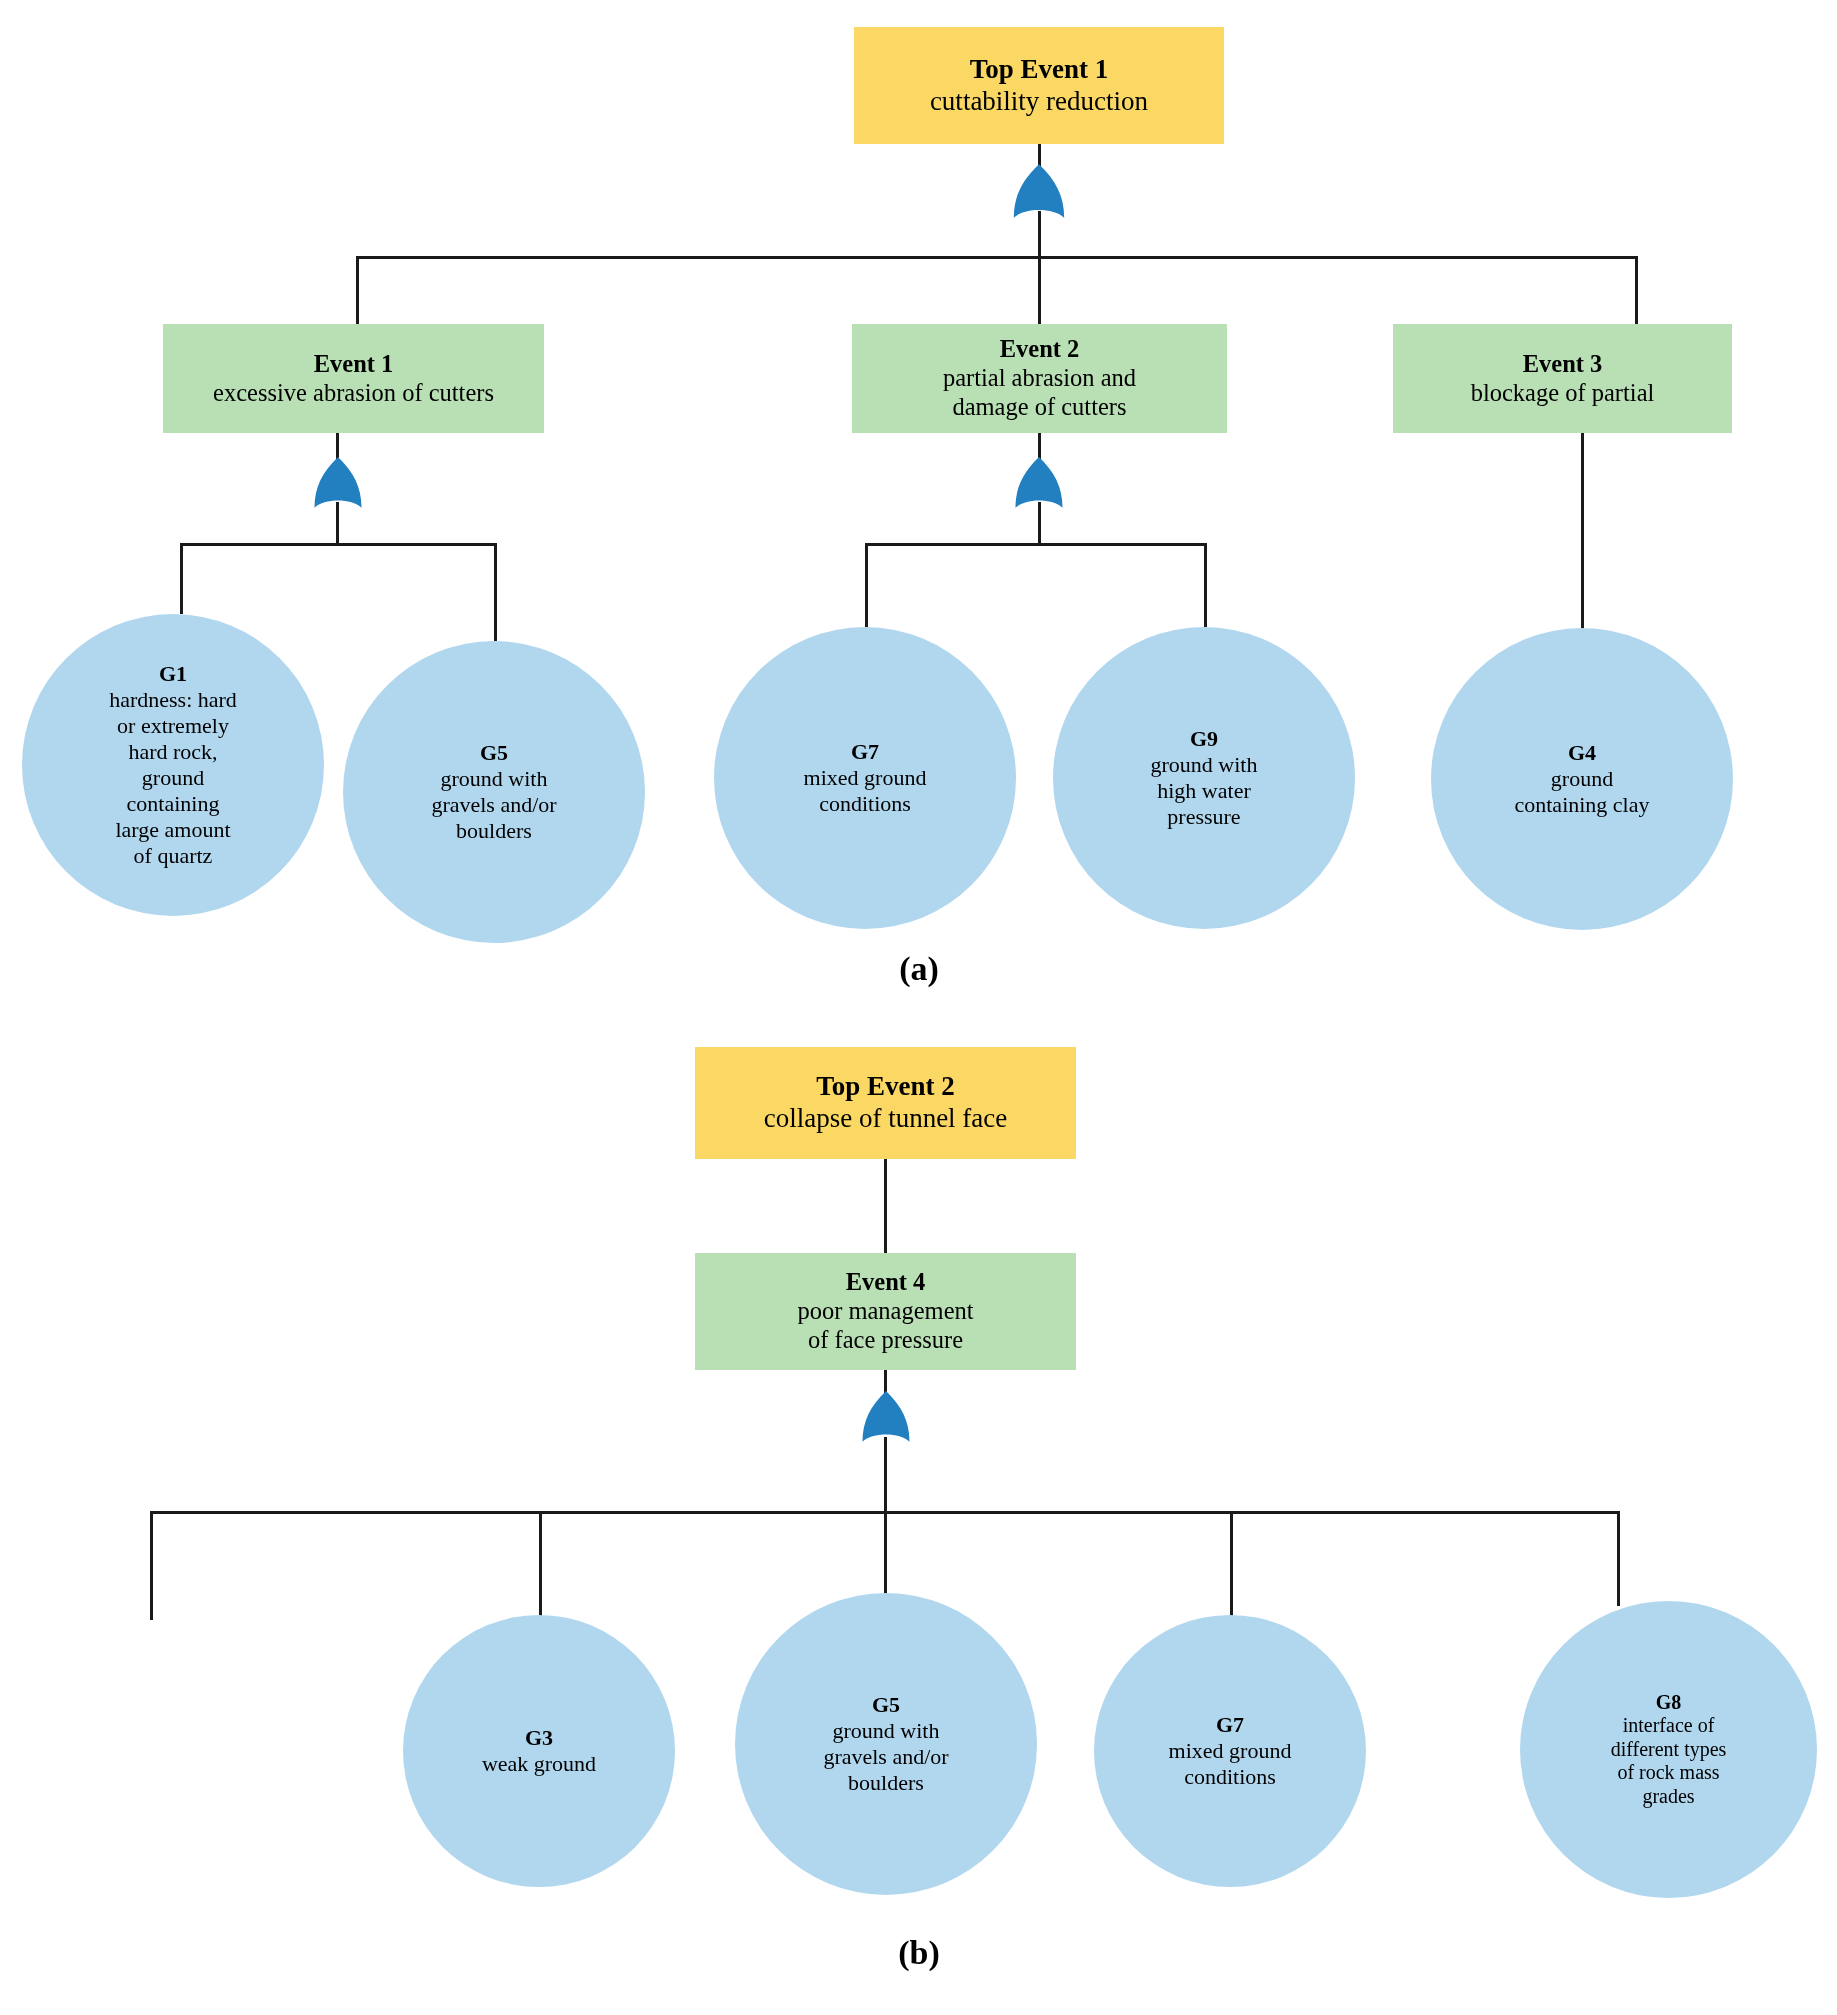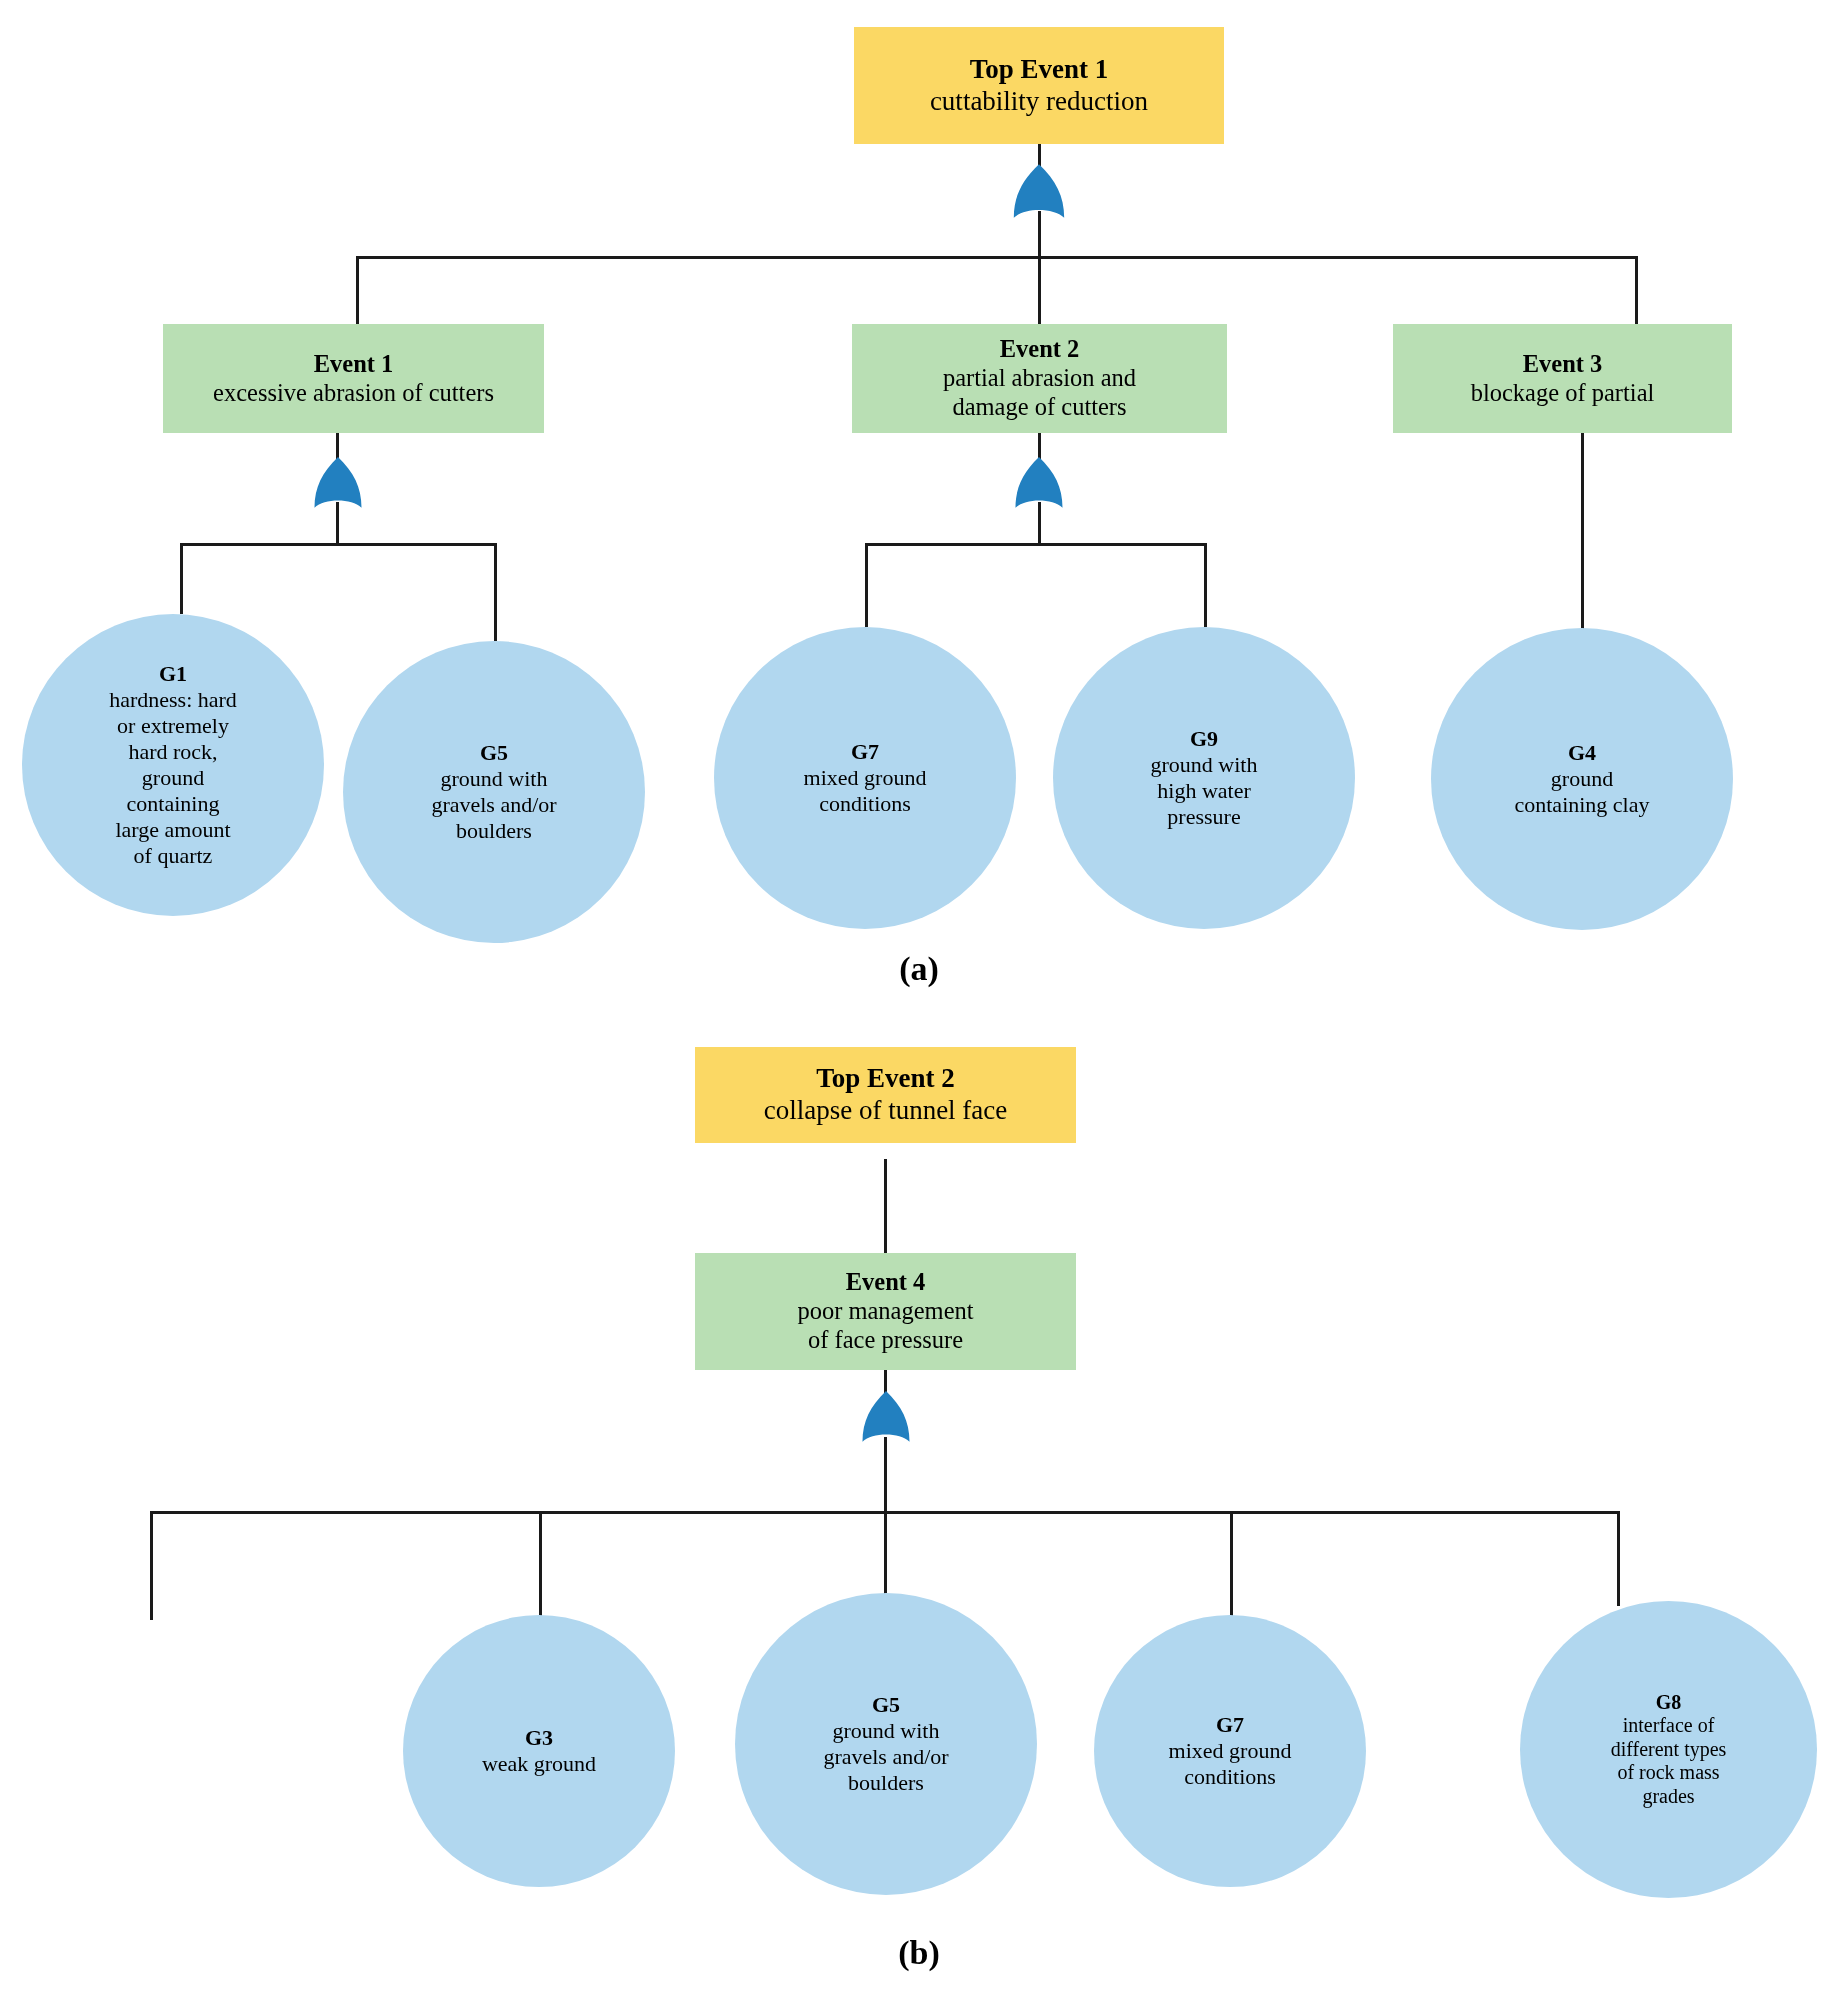--- a/index.html
+++ b/index.html
@@ -18,20 +18,21 @@
     background: #ffffff;
     overflow: hidden;
   }
 
   
   .node {
     position: absolute;
     box-sizing: border-box;
     display: flex;
     flex-direction: column;
+    align-items: center;
     justify-content: center;
     text-align: center;
     line-height: 1.18;
   }
 
   .box {
     padding: 3.3px 5.4px;
   }
   .box .title {
     font-weight: bold;
@@ -187,21 +188,21 @@
   </div>
 
   <div class="node basic-event" style="left:1431px; top:628px; width:302px; height:302px; font-size:22px;">
     <div class="title">G4</div>
     <div class="desc" style="white-space:pre-line;">ground
 containing clay</div>
   </div>
 
   <div class="caption" style="left:810px; top:950px; width:218px; font-size:34px;">(a)</div>
 
-  <div class="node box top-event" style="left:695px; top:1047px; width:381px; height:96px; font-size:27px;">
+  <div class="node box top-event" style="left:695px; top:1047px; width:381px; height:112px; font-size:27px;">
     <div class="title">Top Event 2</div>
     <div class="desc">collapse of tunnel face</div>
   </div>
 
   <div class="vline" style="left:884px; top:1159px; height:95px;"></div>
 
   <div class="node box int-event" style="left:695px; top:1253px; width:381px; height:117px; font-size:24.5px;">
     <div class="title">Event 4</div>
     <div class="desc" style="white-space:pre-line;">poor management
 of face pressure</div>

